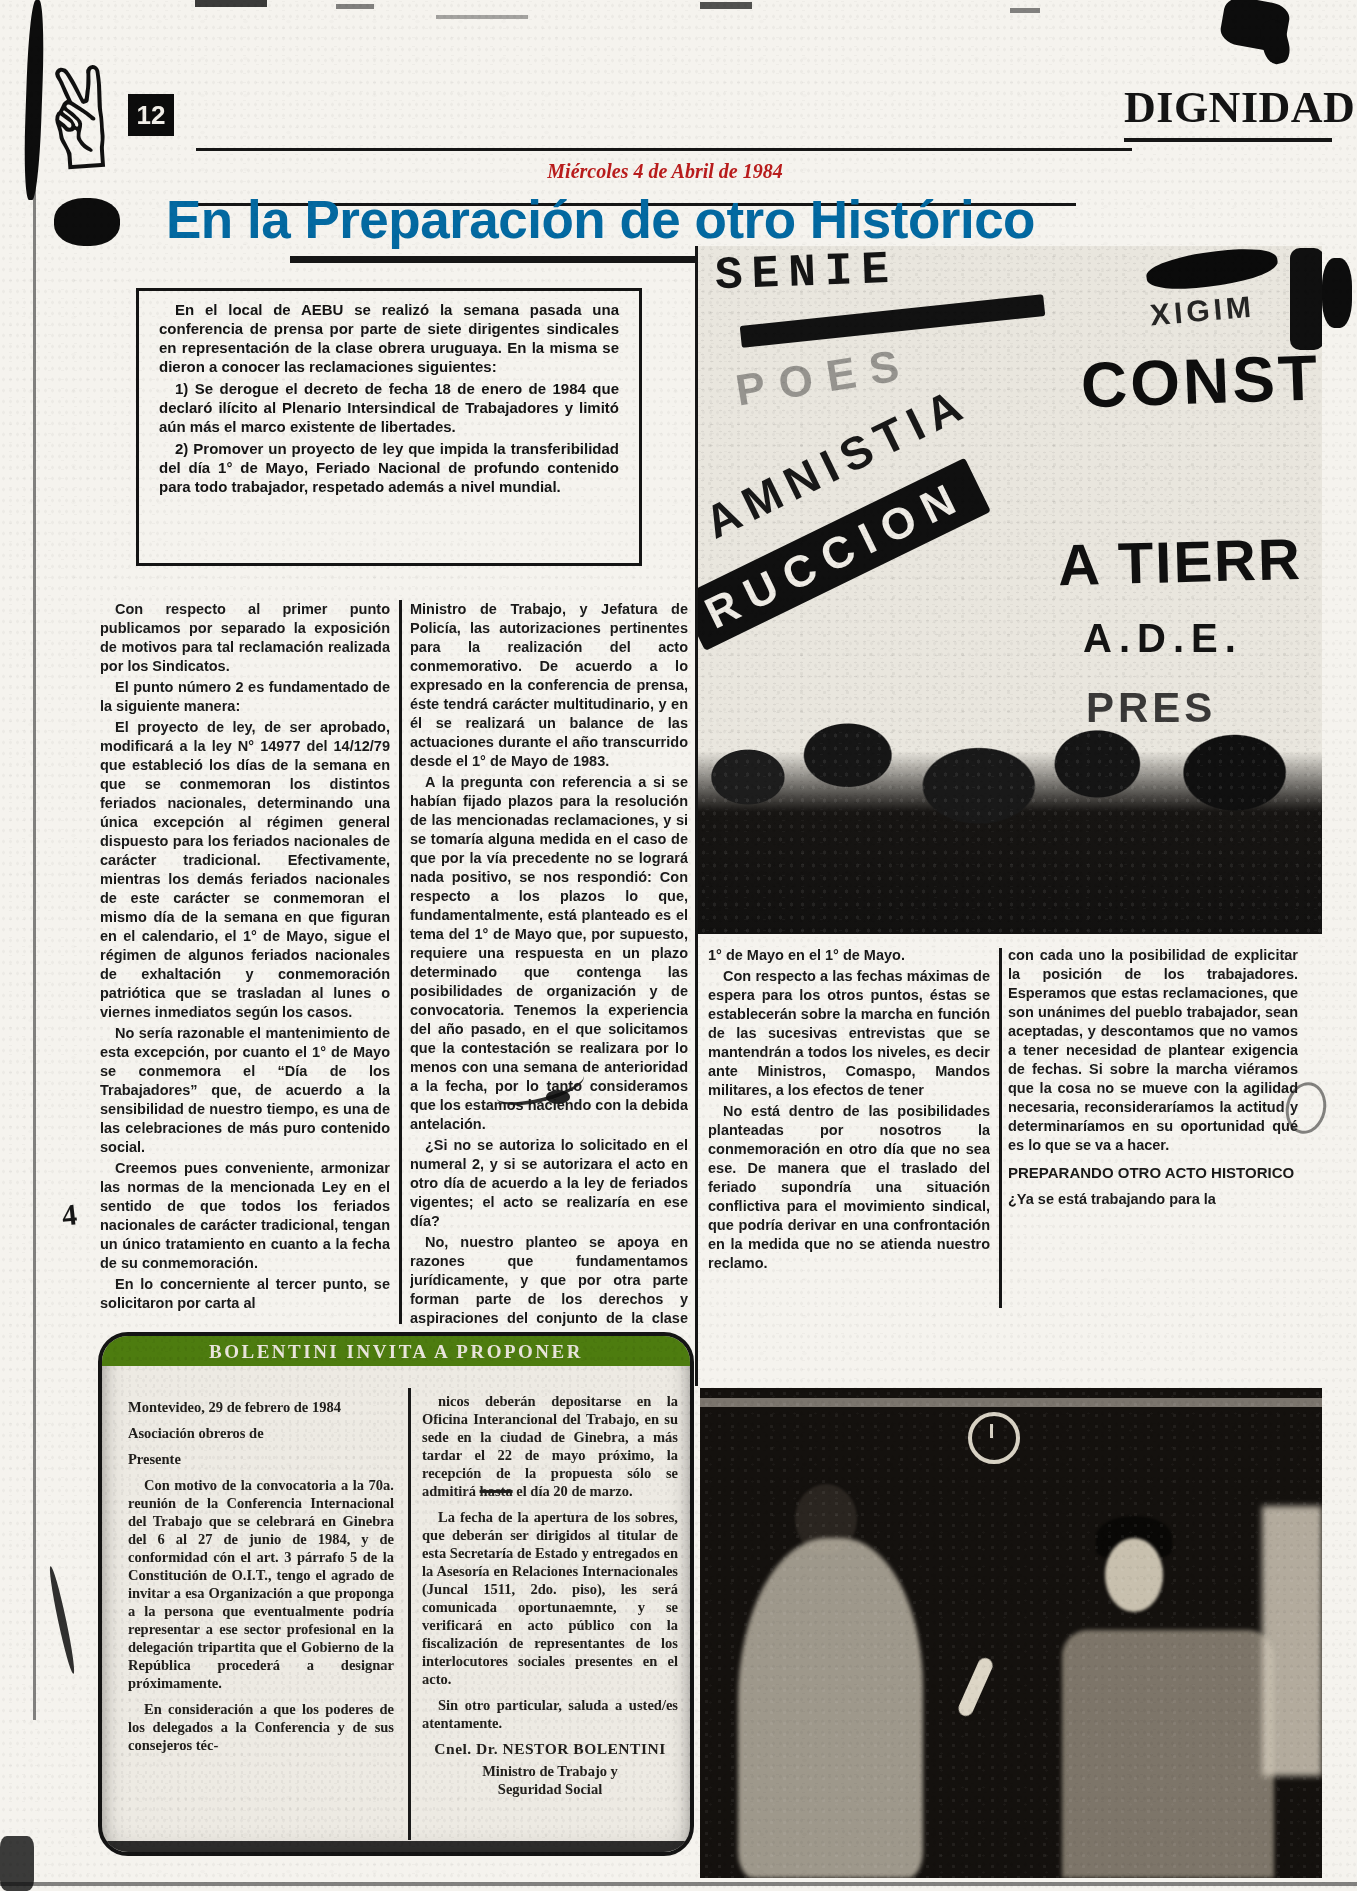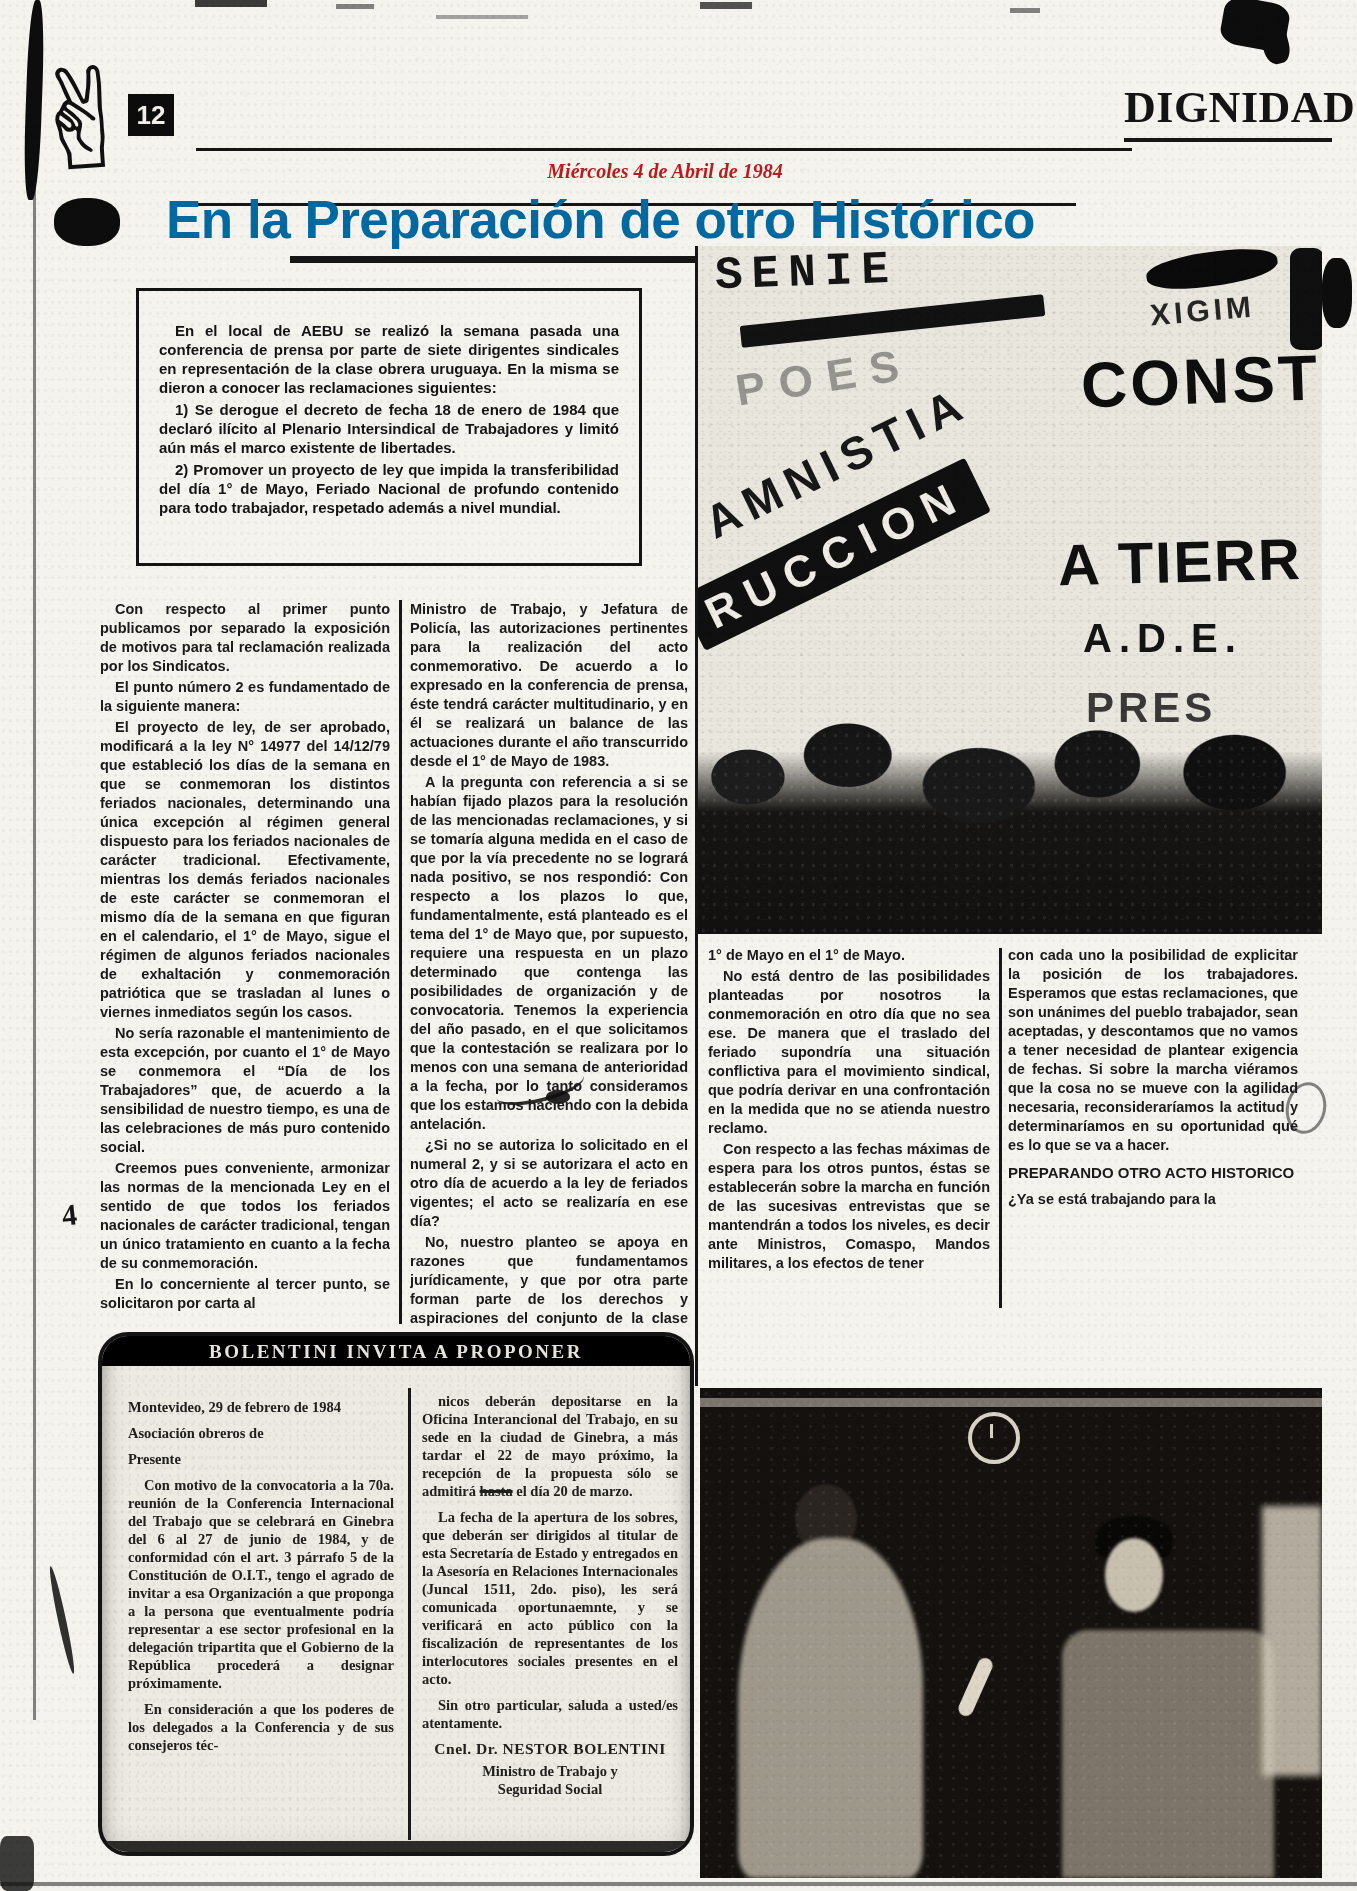--- a/index.html
+++ b/index.html
@@ -16,21 +16,21 @@
   .hand-cuff{position:absolute;left:54px;top:198px;width:66px;height:48px;background:#0d0d0d;border-radius:45%;}
   .handwritten{position:absolute;left:62px;top:1198px;font:700 30px "Liberation Serif",serif;color:#161616;transform:rotate(-6deg);}
   
   .pagenum-box{position:absolute;left:128px;top:94px;width:46px;height:42px;background:#0c0c0c;display:flex;align-items:center;justify-content:center;}
   .pagenum-box span{color:#f2efe9;font:700 26px/1 "Liberation Sans",sans-serif;}
   .date-line{position:absolute;left:250px;top:160px;width:830px;text-align:center;font:italic 700 20px "Liberation Serif",serif;color:#b91c1c;}
   .masthead{position:absolute;left:1124px;top:86px;width:214px;font:700 44px/1 "Liberation Serif",serif;letter-spacing:.5px;color:#141414;}
   .headline{position:absolute;left:166px;top:192px;width:1020px;margin:0;font:700 53px/1.05 "Liberation Sans",sans-serif;letter-spacing:-.5px;color:#0369a1;}
   
   .intro-box{position:absolute;left:136px;top:288px;width:506px;height:278px;border:3.5px solid #141414;box-sizing:border-box;
-        padding:30px 20px 8px;overflow:hidden;}
+        padding:9px 20px 8px;overflow:hidden;}
   .intro-box p{margin:0 0 3px;text-indent:16px;font:700 15px/19px "Liberation Sans",sans-serif;text-align:justify;color:#141414;}
   
   .col{position:absolute;font:700 14.5px/19px "Liberation Sans",sans-serif;text-align:justify;color:#1a1a1a;overflow:hidden;}
   .col p{margin:0 0 2px;text-indent:15px;}
   .col p.cont{text-indent:0;}
   .col .subhead{margin:8px 0 8px;font:700 15px/19px "Liberation Sans",sans-serif;text-align:left;text-indent:0;}
   
   .photo1{position:absolute;left:698px;top:246px;width:624px;height:688px;background:#e9e6de;overflow:hidden;}
   .photo1::after{content:"";position:absolute;inset:0;pointer-events:none;opacity:.6;
         background-image:radial-gradient(#0000001c 1px,transparent 1.4px),radial-gradient(#00000014 1.5px,transparent 2px);
@@ -59,21 +59,21 @@
         linear-gradient(transparent 0,transparent 16%,#171513 44%,#121110 100%);}
   .crowd::after{content:"";position:absolute;inset:0;opacity:.5;
         background-image:radial-gradient(#ffffff26 1.5px,transparent 2px),radial-gradient(#ffffff14 1px,transparent 1.5px);
         background-size:11px 13px,19px 11px;}
   
   .letterbox{position:absolute;left:98px;top:1332px;width:596px;height:524px;box-sizing:border-box;
       border:4px solid #141414;border-radius:30px;background:#edeae3;overflow:hidden;
       box-shadow:inset 0 0 26px #00000033, inset 0 10px 14px #00000040;}
   .letterbox::after{content:"";position:absolute;inset:0;pointer-events:none;opacity:.5;
         background-image:radial-gradient(#00000016 1px,transparent 1.3px);background-size:8px 9px;}
-  .letter-titlebar{position:absolute;left:0;top:0;width:100%;height:30px;background:#000000;display:flex;align-items:center;justify-content:center;}
+  .letter-titlebar{position:absolute;left:0;top:0;width:100%;height:30px;background:#4d7c0f;display:flex;align-items:center;justify-content:center;}
   .letter-titlebar span{color:#e9e5dc;font:700 19px/1 "Liberation Serif",serif;letter-spacing:2.5px;}
   .letter-col{position:absolute;font:700 14.5px/18px "Liberation Serif",serif;color:#22201d;text-align:justify;overflow:hidden;}
   .letter-col p{margin:8px 0 4px;text-indent:16px;}
   .lc-left{left:26px;top:54px;width:266px;height:448px;}
   .lc-right{left:320px;top:48px;width:256px;height:456px;}
   .letter-dateline{margin:0 0 16px;text-indent:0!important;}
   .letter-addr{margin:0 0 16px;text-indent:0!important;}
   .letter-present{margin:0 0 22px;text-indent:0!important;}
   .letter-divider{position:absolute;left:306px;top:52px;width:2.5px;height:452px;background:#1a1a1a;}
   .letter-bottom{position:absolute;left:0;bottom:0;width:100%;height:11px;background:#0d0d0d;opacity:.85;}
@@ -169,22 +169,22 @@
     <p>En lo concerniente al tercer punto, se solicitaron por carta al</p>
   </div>
   <div class="col" style="left:410px;top:600px;width:278px;height:730px;">
     <p class="cont">Ministro de Trabajo, y Jefatura de Policía, las autorizaciones pertinentes para la realización del acto conmemorativo. De acuerdo a lo expresado en la conferencia de prensa, éste tendrá carácter multitudinario, y en él se realizará un balance de las actuaciones durante el año transcurrido desde el 1° de Mayo de 1983.</p>
     <p>A la pregunta con referencia a si se habían fijado plazos para la resolución de las mencionadas reclamaciones, y si se tomaría alguna medida en el caso de que por la vía precedente no se logrará nada positivo, se nos respondió: Con respecto a los plazos lo que, fundamentalmente, está planteado es el tema del 1° de Mayo que, por supuesto, requiere una respuesta en un plazo determinado que contenga las posibilidades de organización y de convocatoria. Tenemos la experiencia del año pasado, en el que solicitamos que la contestación se realizara por lo menos con una semana de anterioridad a la fecha, por lo tanto consideramos que los estamos haciendo con la debida antelación.</p>
     <p>¿Si no se autoriza lo solicitado en el numeral 2, y si se autorizara el acto en otro día de acuerdo a la ley de feriados vigentes; el acto se realizaría en ese día?</p>
     <p>No, nuestro planteo se apoya en razones que fundamentamos jurídicamente, y que por otra parte forman parte de los derechos y aspiraciones del conjunto de la clase trabajadora de conmemorar el</p>
   </div>
   <div class="col" style="left:708px;top:946px;width:282px;height:362px;">
     <p class="cont">1° de Mayo en el 1° de Mayo.</p>
+    <p>Con respecto a las fechas máximas de espera para los otros puntos, éstas se establecerán sobre la marcha en función de las sucesivas entrevistas que se mantendrán a todos los niveles, es decir ante Ministros, Comaspo, Mandos militares, a los efectos de tener</p>
     <p>No está dentro de las posibilidades planteadas por nosotros la conmemoración en otro día que no sea ese. De manera que el traslado del feriado supondría una situación conflictiva para el movimiento sindical, que podría derivar en una confrontación en la medida que no se atienda nuestro reclamo.</p>
-    <p>Con respecto a las fechas máximas de espera para los otros puntos, éstas se establecerán sobre la marcha en función de las sucesivas entrevistas que se mantendrán a todos los niveles, es decir ante Ministros, Comaspo, Mandos militares, a los efectos de tener</p>
   </div>
   <div class="col" style="left:1008px;top:946px;width:290px;height:372px;">
     <p class="cont">con cada uno la posibilidad de explicitar la posición de los trabajadores. Esperamos que estas reclamaciones, que son unánimes del pueblo trabajador, sean aceptadas, y descontamos que no vamos a tener necesidad de plantear exigencia de fechas. Si sobre la marcha viéramos que la cosa no se mueve con la agilidad necesaria, reconsideraríamos la actitud y determinaríamos en su oportunidad qué es lo que se va a hacer.</p>
     <h3 class="subhead">PREPARANDO OTRO ACTO HISTORICO</h3>
     <p class="cont">¿Ya se está trabajando para la</p>
   </div>
 
   <div class="letterbox">
     <div class="letter-titlebar">
       <span>BOLENTINI INVITA A PROPONER</span>

